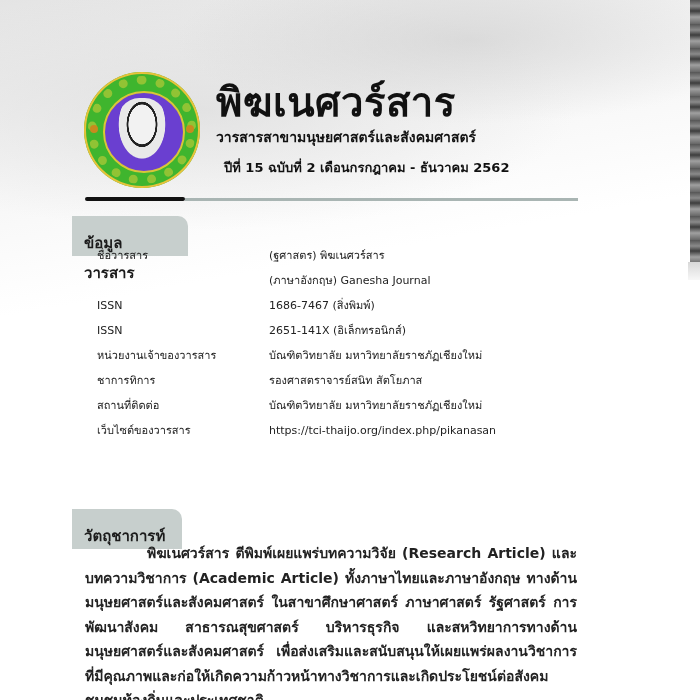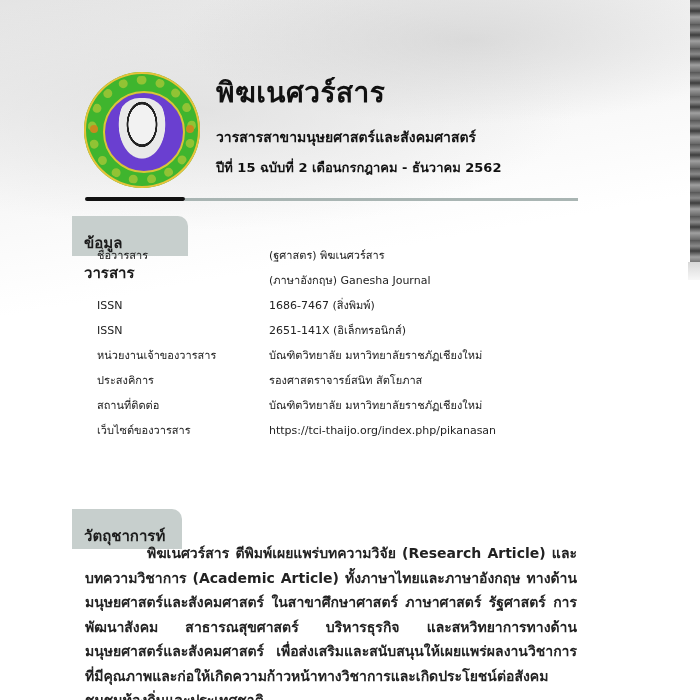--- a/index.html
+++ b/index.html
@@ -42,28 +42,28 @@
       background:radial-gradient(ellipse at 50% 40%, #f2f2f2 0 35%, #222 36% 40%, #e9e9e9 41% 60%, transparent 62%);
       border-radius:45% 45% 40% 40%;
     }
     .logo .dot-l, .logo .dot-r {
       position:absolute; top:53px; width:8px; height:8px; border-radius:50%; background:#c98a1e;
     }
     .logo .dot-l { left:6px; } .logo .dot-r { right:6px; }
 
     .title {
       position:absolute; left:216px; top:70px; margin:0;
-      font-family:"DejaVu Sans", sans-serif; font-weight:bold; font-size:28px; color:#111; letter-spacing:0.5px;
+      font-family:"DejaVu Sans", sans-serif; font-weight:bold; font-size:40px; color:#111; letter-spacing:0.5px;
     }
     .subtitle {
       position:absolute; left:216px; top:126px; margin:0;
       font-weight:bold; font-size:14px; color:#111;
     }
     .issue {
-      position:absolute; left:216px; top:157px; margin:0;
+      position:absolute; left:224px; top:157px; margin:0;
       font-weight:bold; font-size:13px; color:#111;
     }
     .rule-dark { position:absolute; left:85px; top:197px; width:100px; height:4px; background:#111; border-radius:2px; }
     .rule-gray { position:absolute; left:185px; top:198px; width:393px; height:3px; background:#a9b5b3; }
 
     .section-tab {
       position:absolute; left:72px; height:28px; padding:12px 16px 0 12px;
       background:#c7cfcd; border-radius:0 10px 0 0;
       font-weight:bold; font-size:15px; line-height:30px; color:#1b1b1b;
     }
@@ -121,21 +121,21 @@
   </div>
   <div class="info-row">
     <span class="k">ISSN</span>
     <span class="v">2651-141X (อิเล็กทรอนิกส์)</span>
   </div>
   <div class="info-row">
     <span class="k">หน่วยงานเจ้าของวารสาร</span>
     <span class="v">บัณฑิตวิทยาลัย มหาวิทยาลัยราชภัฏเชียงใหม่</span>
   </div>
   <div class="info-row">
-    <span class="k">ประสงคิการ</span>
+    <span class="k">ชาการทิการ</span>
     <span class="v">รองศาสตราจารย์สนิท  สัตโยภาส</span>
   </div>
   <div class="info-row">
     <span class="k">สถานที่ติดต่อ</span>
     <span class="v">บัณฑิตวิทยาลัย มหาวิทยาลัยราชภัฏเชียงใหม่</span>
   </div>
   <div class="info-row">
     <span class="k">เว็บไซต์ของวารสาร</span>
     <span class="v">https://tci-thaijo.org/index.php/pikanasan</span>
   </div>

